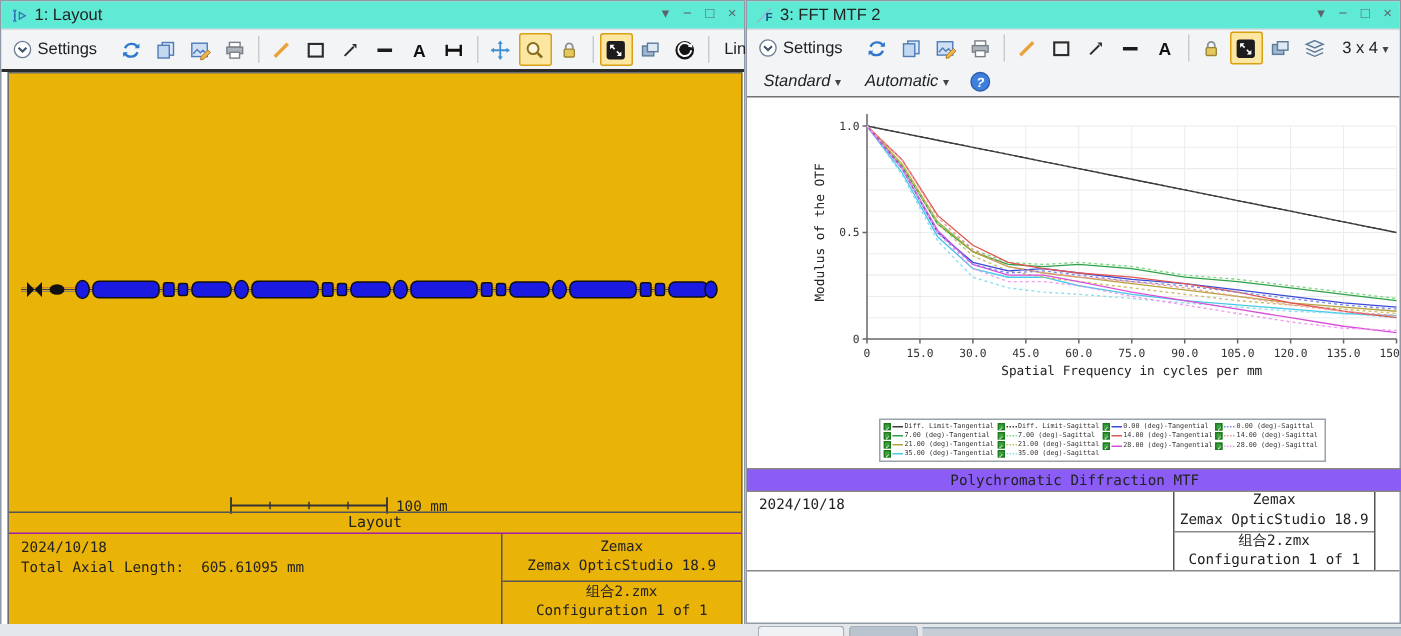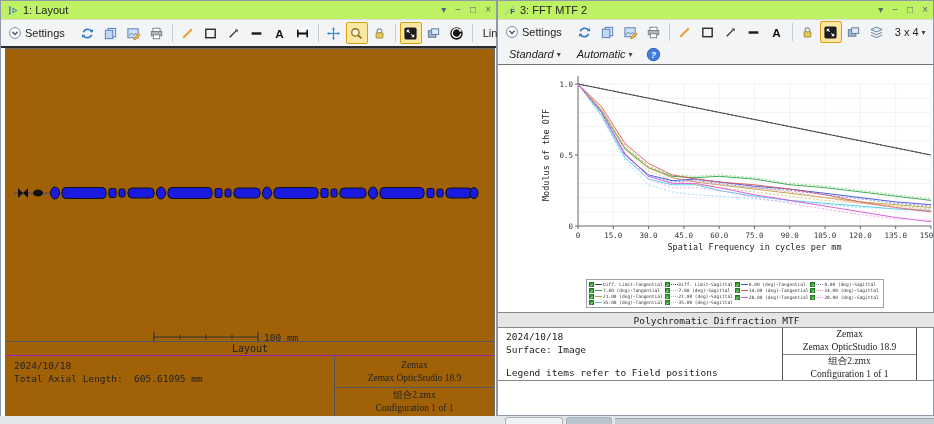--- a/index.html
+++ b/index.html
@@ -1,21 +1,21 @@
 <!DOCTYPE html>
 <html><head>
 <meta charset="utf-8">
 <style>
   html,body{margin:0;padding:0;}
   .canvas{position:relative;width:934px;height:424px;background:#e9ebee;overflow:hidden;
           font-family:"Liberation Sans","DejaVu Sans",sans-serif;color:#222;}
   .window{position:absolute;background:#fff;border:1px solid #8f9aa6;box-sizing:border-box;}
   #left-window{left:0;top:0;width:497px;height:418px;}
   #right-window{left:497px;top:0;width:437px;height:416px;}
-  .titlebar{height:18px;display:flex;align-items:center;gap:4px;padding:0 5px;background:#bef264;
+  .titlebar{height:18px;display:flex;align-items:center;gap:4px;padding:0 5px;background:#5eead4;
             border-bottom:1px solid #d8dce1;font-size:11px;}
   .title-icon{display:inline-flex;width:13px;height:13px;}
   .title-icon svg{width:13px;height:13px;}
   .win-controls{margin-left:auto;display:flex;gap:9px;align-items:center;color:#5b6570;font-size:10px;}
   .win-controls span{cursor:default;line-height:1;}
   .toolbar{display:flex;align-items:center;padding:0 3px;background:#f3f4f6;gap:1px;}
   #left-window .toolbar{height:26px;border-bottom:2px solid #2b2b2b;}
   #right-window .toolbar.row1{height:24px;}
   #right-window .toolbar.row2{height:20px;border-bottom:1px solid #737373;font-style:italic;}
   .tb-btn{display:inline-flex;align-items:center;justify-content:center;min-width:20px;height:20px;
@@ -23,50 +23,50 @@
   .tb-btn .icon{display:inline-flex;}
   .tb-btn svg{width:15px;height:15px;}
   .tb-btn.active{background:#fce7a2;border-color:#d8a013;}
   .tb-text{font-size:11px;padding:0 5px;color:#222;white-space:nowrap;}
   .caret{font-size:8px;margin-left:3px;color:#444;font-family:"DejaVu Sans",sans-serif;}
   .tb-divider{width:1px;height:18px;background:#c8ccd1;margin:0 3px;}
   .settings-btn{display:inline-flex;align-items:center;gap:3px;font-size:11px;padding:0 4px;height:20px;}
   .settings-btn .icon{display:inline-flex;}
   .settings-btn svg{width:14px;height:14px;}
   
-  #layout-box{position:absolute;left:4px;top:47px;width:488px;height:369px;border:1px solid #6d6d6d;background:#a16207;}
+  #layout-box{position:absolute;left:4px;top:47px;width:488px;height:369px;border:1px solid #6d6d6d;background:#eab308;}
   #lens-svg{position:absolute;left:6px;top:118px;width:470px;height:54px;}
   #scalebar-svg{position:absolute;left:146px;top:279px;width:170px;height:18px;}
   #layout-label-row{position:absolute;left:0;top:292px;width:100%;height:15px;border-top:1px solid #555;
       border-bottom:1px solid #a21caf;display:flex;align-items:center;justify-content:center;
       font:10px "DejaVu Sans Mono",monospace;box-sizing:border-box;}
   .footer{position:absolute;left:0;width:100%;font:9.5px/1.32 "DejaVu Sans Mono",monospace;}
   #left-footer{top:307px;height:60px;}
   .footer-left{position:absolute;left:0;top:0;bottom:0;padding:4px 8px;white-space:pre;}
   #left-footer .footer-divider{left:328px;}
   .footer-divider{position:absolute;top:0;bottom:0;width:0;border-left:1px solid #555;}
-  .footer-cell{position:absolute;display:flex;flex-direction:column;align-items:center;justify-content:center;text-align:center;box-sizing:border-box;font-family:Liberation Serif, serif;}
+  .footer-cell{position:absolute;display:flex;flex-direction:column;align-items:center;justify-content:center;text-align:center;box-sizing:border-box;}
   #left-footer .cell-top{left:329px;right:0;top:0;height:31px;}
   #left-footer .cell-bottom{left:329px;right:0;top:31px;height:29px;border-top:1px solid #555;}
   
   #mtf-chart{position:absolute;left:40px;top:65px;width:397px;height:192px;}
   .tick{font:7.5px "DejaVu Sans Mono",monospace;fill:#333;text-anchor:middle;}
   .tick-end{text-anchor:end;}
   .axis-title{font:8.5px "DejaVu Sans Mono",monospace;fill:#222;text-anchor:middle;}
   #legend-box{position:absolute;left:88px;top:278px;width:298px;height:29px;border:1px solid #9aa2aa;
       background:#fff;display:flex;padding:1px 2px;box-sizing:border-box;overflow:hidden;}
   .legend-col{display:flex;flex-direction:column;margin-right:2px;}
   .legend-row{display:flex;align-items:center;height:6.6px;overflow:hidden;}
   .lg-check{width:5px;height:5px;background:#3da13d;color:#fff;font-size:4px;line-height:5px;text-align:center;
       border:1px solid #1f7a1f;margin-right:1px;flex:none;box-sizing:border-box;}
   .lg-line{width:7px;flex:none;margin-right:1px;}
   .lg-label{font:4.5px "DejaVu Sans Mono",monospace;color:#333;white-space:nowrap;}
   #mtf-header{position:absolute;left:0;top:311px;width:437px;height:16px;border-top:1px solid #888;
       border-bottom:1px solid #888;display:flex;align-items:center;justify-content:center;
-      font:9.5px "DejaVu Sans Mono",monospace;background:#e5e5e5;box-sizing:border-box;}
+      font:9.5px "DejaVu Sans Mono",monospace;background:#8b5cf6;box-sizing:border-box;}
   #mtf-info{top:327px;height:53px;border-bottom:1px solid #888;box-sizing:border-box;}
   #mtf-info .footer-left{padding:3px 8px;white-space:normal;}
   #mtf-info .note{margin-top:11px;}
   #mtf-info .footer-divider{left:284px;}
   #mtf-info .v2{left:418px;}
   #mtf-info .cell-top{left:285px;width:133px;top:0;height:26px;}
   #mtf-info .cell-bottom{left:285px;width:133px;top:26px;height:26px;border-top:1px solid #888;}
   
   #bottom-strip{position:absolute;left:0;top:416px;width:934px;height:8px;background:#e4e7ea;}
   .bg-tab{position:absolute;top:1px;height:7px;border:1px solid #a8b2bc;border-bottom:none;border-radius:3px 3px 0 0;box-sizing:border-box;}
@@ -628,22 +628,20 @@
             <span class="lg-line" style="border-top: 1px dotted rgb(239, 154, 239);"></span>
             <span class="lg-label">28.00 (deg)-Sagittal</span>
           </div>
         </div>
       </div>
     <div id="mtf-header">Polychromatic Diffraction MTF</div>
 
     <div class="footer" id="mtf-info">
       <div class="footer-left">
         <div>2024/10/18</div>
-        <div>Surface: Image</div>
-        <div class="note">Legend items refer to Field positions</div>
       </div>
       <div class="footer-divider"></div>
       <div class="footer-divider v2"></div>
       <div class="footer-cell cell-top">
         <span>Zemax</span>
         <span>Zemax OpticStudio 18.9</span>
       </div>
       <div class="footer-cell cell-bottom">
         <span>组合2.zmx</span>
         <span>Configuration 1 of 1</span>

